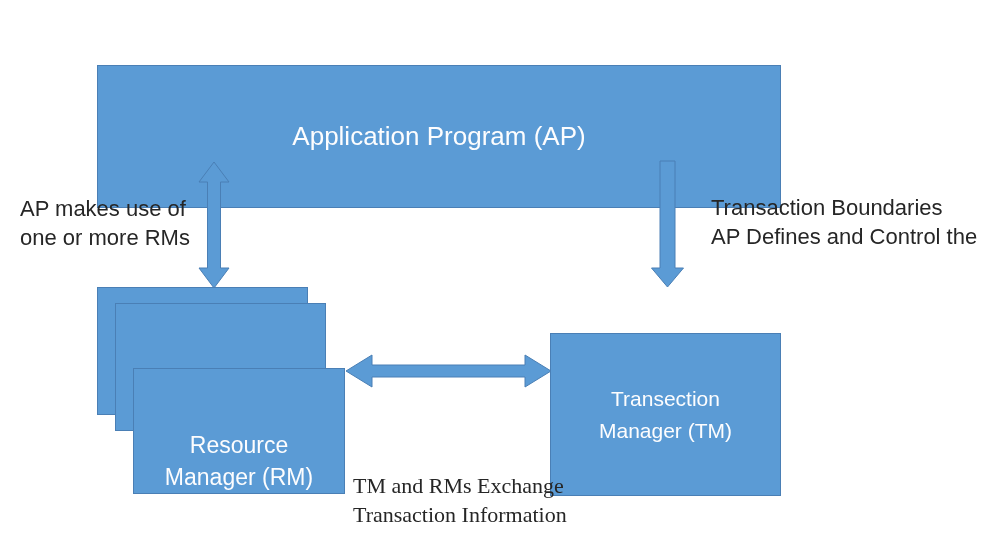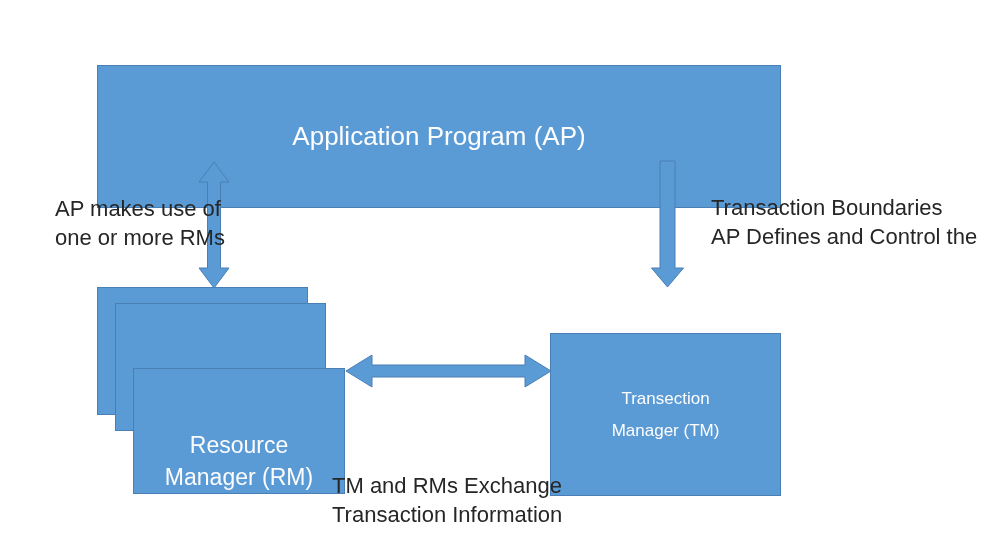--- a/index.html
+++ b/index.html
@@ -40,32 +40,32 @@
   }
   .rm-layer{ background:var(--accent); border:1px solid var(--box-border); position:absolute; box-sizing:border-box;}
   .rm-back{ left:97px;  top:287px; width:211px; height:128px; }
   .rm-mid{  left:115px; top:303px; width:211px; height:128px; }
   .rm-front{
     left:133px; top:321px; width:212px; height:126px;
     font-size:23px; line-height:32px;justify-content:flex-end;
   }
   .tm-box{
     left:550px; top:286px; width:231px; height:163px;
-    font-size:17px; line-height:32px;
+    font-size:21px; line-height:32px;
   }
   .caption{
     position:absolute;
     color:var(--caption);
     font-size:22px;
     line-height:29px;
     white-space:nowrap;
   }
-  .caption-left{ left:20px; top:194px;margin-left:35px; }
+  .caption-left{ left:20px; top:194px; }
   .caption-right{ left:711px; top:193px; }
-  .caption-bottom{ left:332px; top:471px; }
+  .caption-bottom{ left:353px; top:471px;font-family:Liberation Serif, serif; }
   svg.arrows{
     position:absolute;
     left:0; top:0;
     width:996px; height:554px;
     pointer-events:none;
   }
   svg.arrows polygon{
     fill:var(--accent);
     stroke:var(--box-border);
     stroke-width:1;

